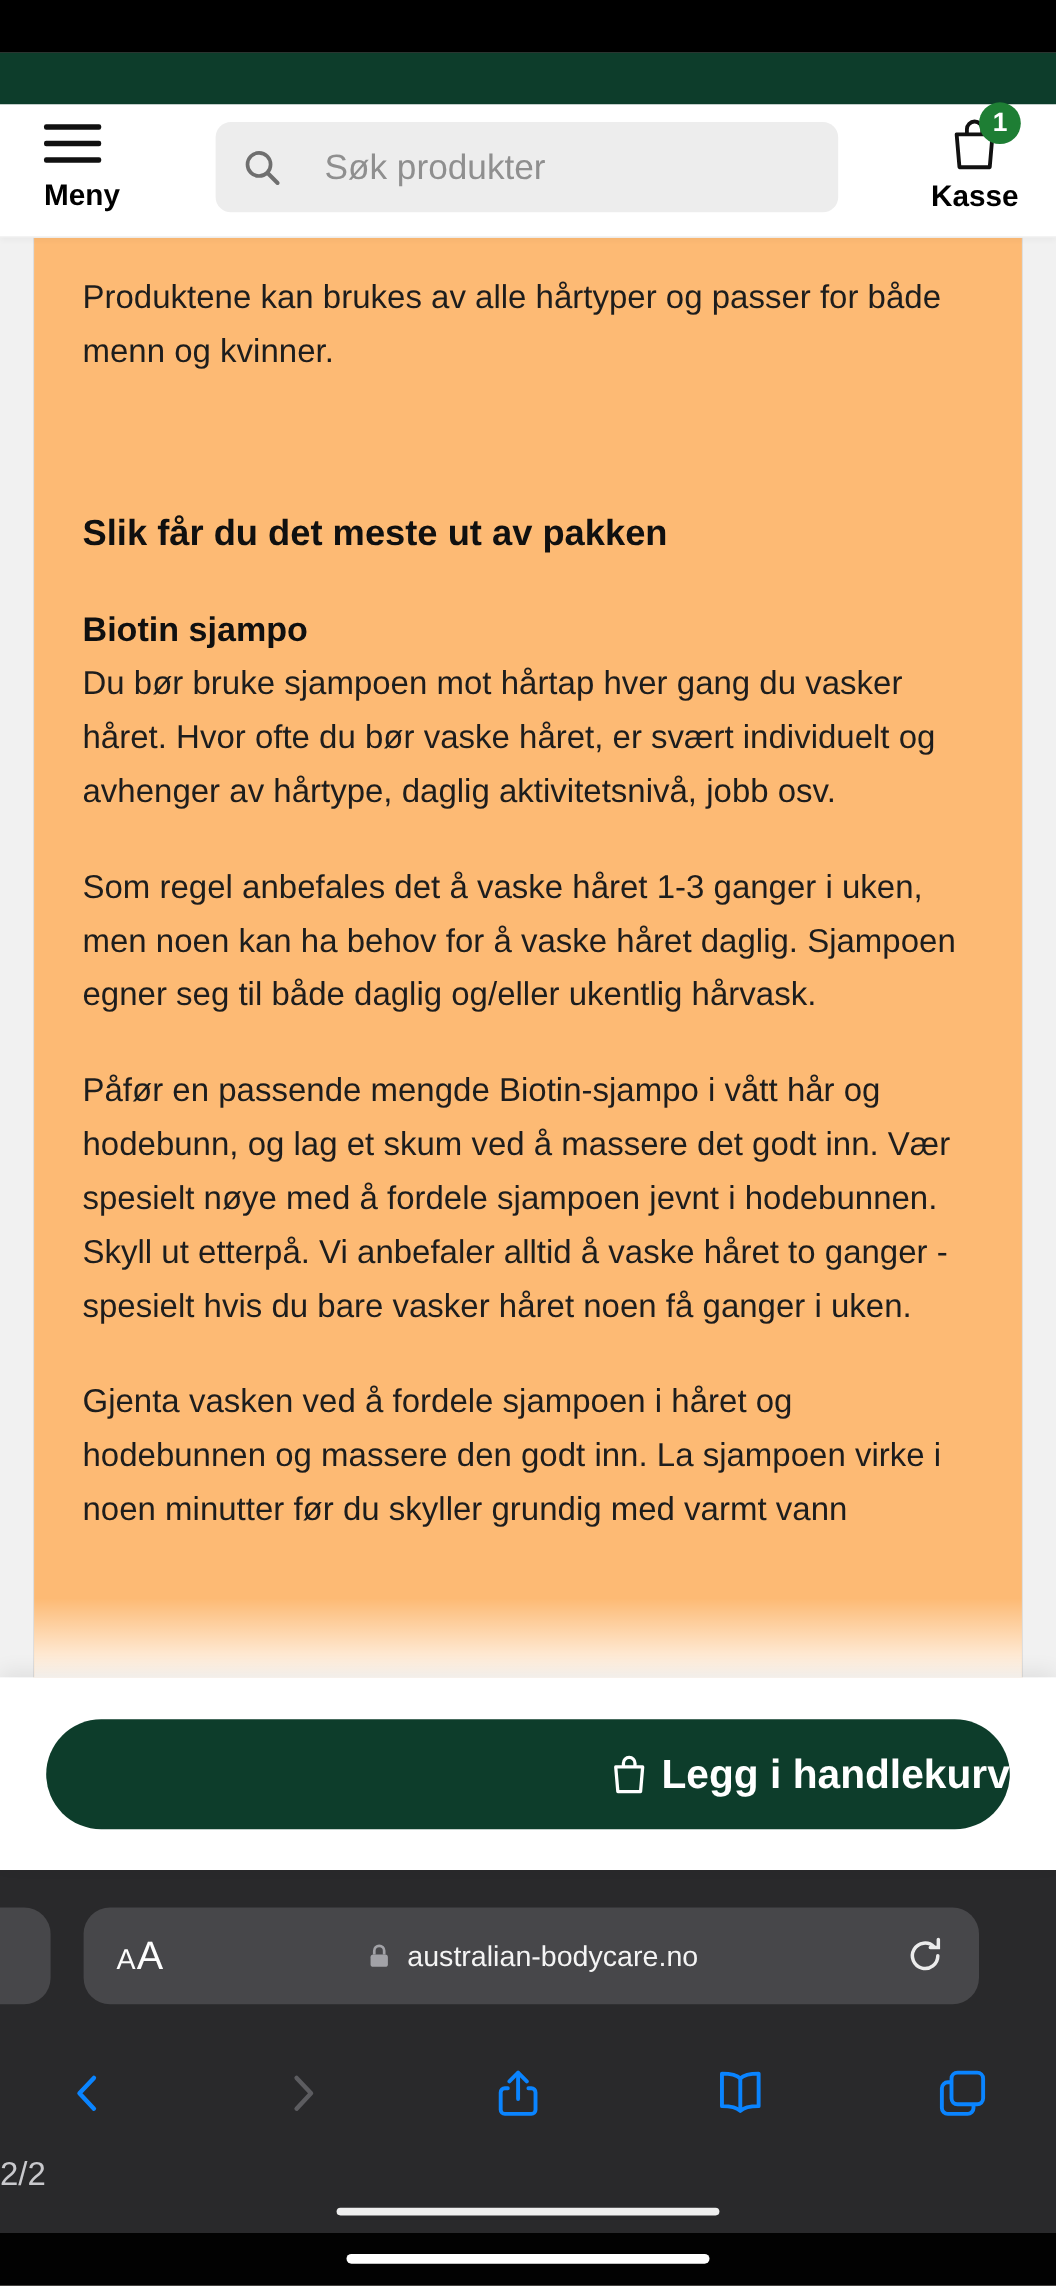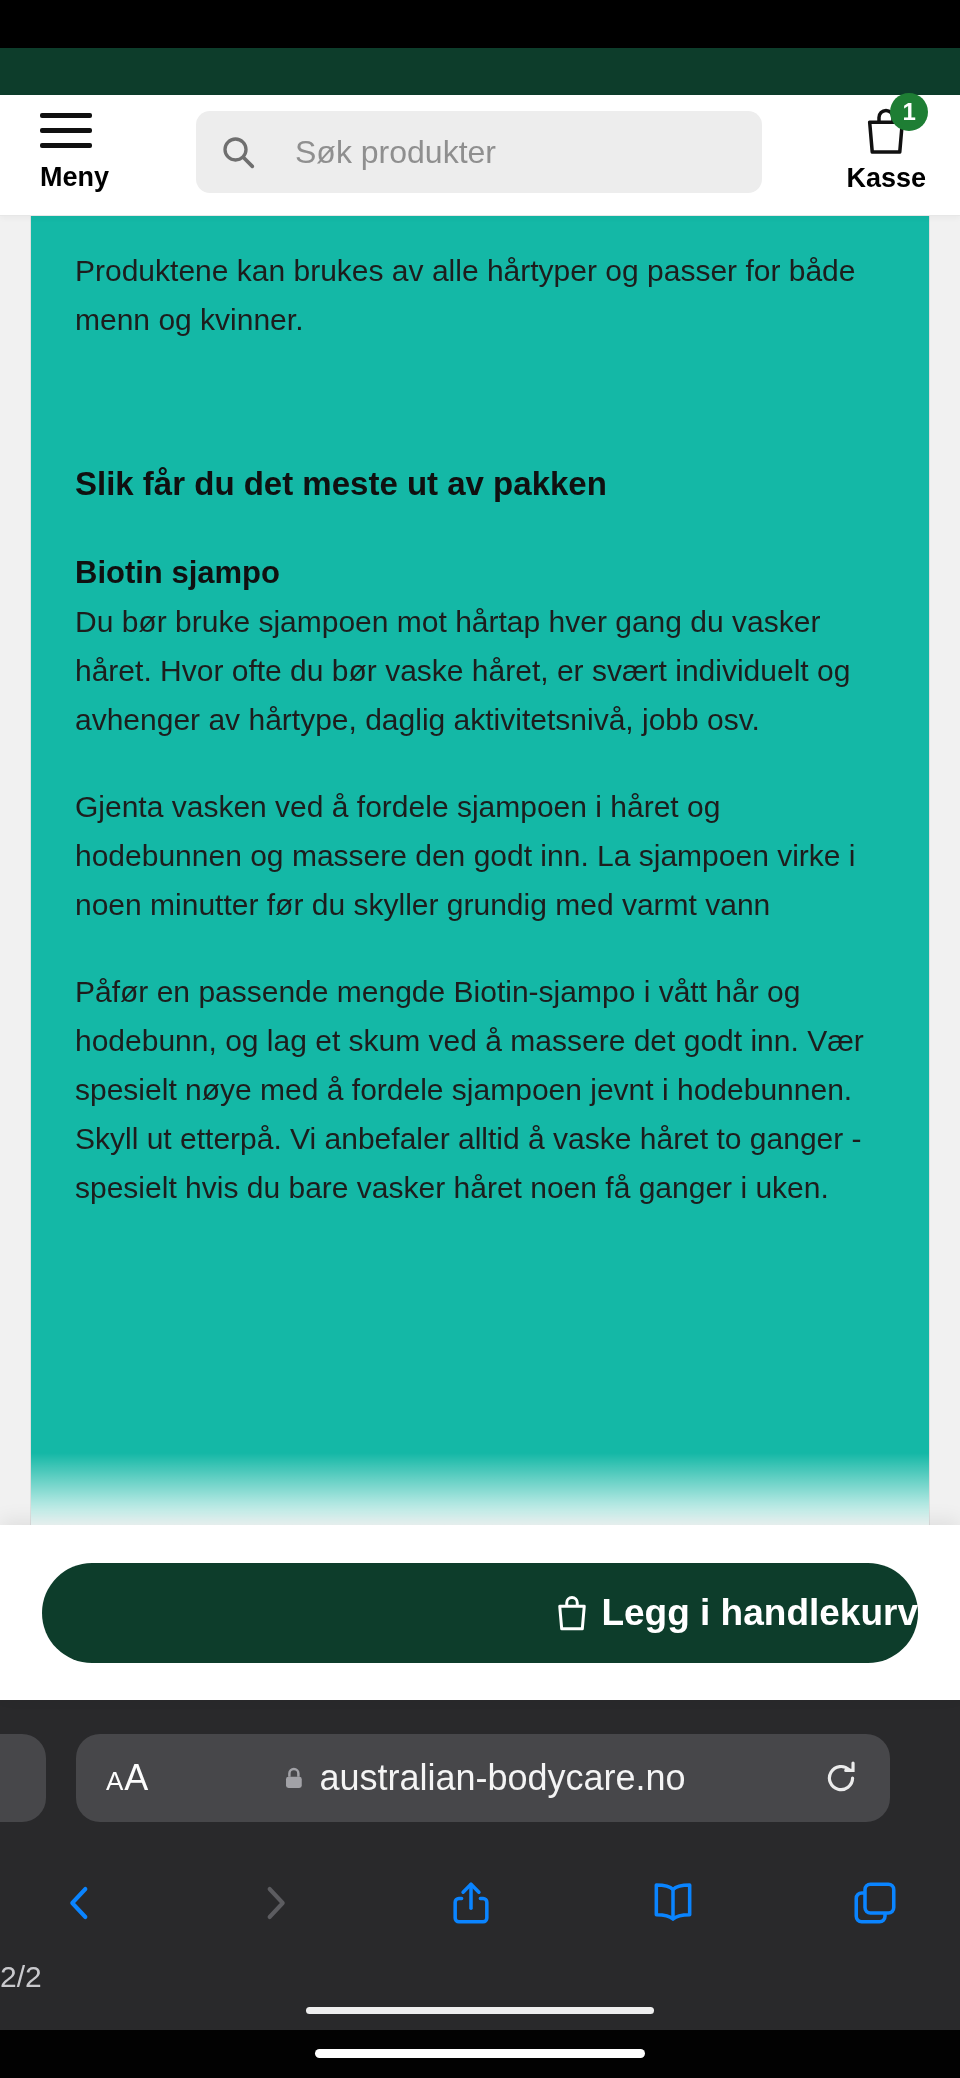--- a/index.html
+++ b/index.html
@@ -43,21 +43,21 @@
   .cart-badge {
     position: absolute; top: -10px; right: -14px; width: 38px; height: 38px; border-radius: 50%;
     background: #1e7e34; color: #fff; font-size: 24px; font-weight: 700;
     display: flex; align-items: center; justify-content: center;
   }
   .cart-label { margin-top: 4px; font-size: 27px; font-weight: 700; color: #000; }
 
   
   .content-viewport { height: 1309px; flex: none; background: #f1f1f1; position: relative; overflow: hidden; }
   .content-card {
-    margin: 0 30px; background: #14b8a6; min-height: 100%;
+    margin: 0 30px; background: #fdba74; min-height: 100%;
     border-left: 1px solid #dedede; border-right: 1px solid #dedede;
     padding: 30px 53px 0 44px;
     color: #1d1d1d;
   }
   .content-card p { font-size: 30px; line-height: 49px; }
   .section-title { margin-top: 115px; font-size: 33px; line-height: 49px; font-weight: 700; color: #101010; }
   .product-subtitle { margin-top: 40px; font-size: 31px; line-height: 49px; font-weight: 700; color: #101010; }
   .para { margin-top: 38px; }
   .para.first { margin-top: 0; }
   .content-fade {
@@ -87,21 +87,21 @@
     position: absolute; left: 76px; top: 34px; width: 814px; height: 88px; border-radius: 24px;
     background: #47474a; display: flex; align-items: center; padding: 0 30px;
   }
   .reader-button { color: #fdfdfd; display: flex; align-items: baseline; cursor: pointer; letter-spacing: 1px; }
   .reader-small { font-size: 26px; }
   .reader-large { font-size: 36px; }
   .url-center {
     position: absolute; left: 50%; transform: translateX(-50%);
     display: flex; align-items: center; gap: 12px;
   }
-  .url-text { color: #f4f4f4; font-size: 36px; white-space: nowrap; }
+  .url-text { color: #f4f4f4; font-size: 26px; white-space: nowrap; }
   .refresh-button { margin-left: auto; color: #ececec; cursor: pointer; display: flex; }
 
   .nav-row {
     position: absolute; top: 160px; left: 0; right: 0; height: 86px;
     display: flex; align-items: center; justify-content: space-between; padding: 0 60px;
   }
   .nav-btn { display: flex; align-items: center; justify-content: center; cursor: pointer; }
   .blue { color: #0a84ff; }
   .dim { color: #5c5c60; }
 
@@ -159,22 +159,23 @@
       <div class="cart-label">Kasse</div>
     </div>
   </header>
 
   <main class="content-viewport">
     <article class="content-card">
       <p class="intro">Produktene kan brukes av alle hårtyper og passer for både menn og kvinner.</p>
       <h2 class="section-title">Slik får du det meste ut av pakken</h2>
       <h3 class="product-subtitle">Biotin sjampo</h3>
       <p class="para first">Du bør bruke sjampoen mot hårtap hver gang du vasker håret. Hvor ofte du bør vaske håret, er svært individuelt og avhenger av hårtype, daglig aktivitetsnivå, jobb osv.</p>
+      <p class="para">Som regel anbefales det å vaske håret 1-3 ganger i uken, men noen kan ha behov for å vaske håret daglig. Sjampoen egner seg til både daglig og/eller ukentlig hårvask.</p>
+      <p class="para">Påfør en passende mengde Biotin-sjampo i vått hår og hodebunn, og lag et skum ved å massere det godt inn. Vær spesielt nøye med å fordele sjampoen jevnt i hodebunnen. Skyll ut etterpå. Vi anbefaler alltid å vaske håret to ganger - spesielt hvis du bare vasker håret noen få ganger i uken.</p>
       <p class="para">Gjenta vasken ved å fordele sjampoen i håret og hodebunnen og massere den godt inn. La sjampoen virke i noen minutter før du skyller grundig med varmt vann</p>
-      <p class="para">Påfør en passende mengde Biotin-sjampo i vått hår og hodebunn, og lag et skum ved å massere det godt inn. Vær spesielt nøye med å fordele sjampoen jevnt i hodebunnen. Skyll ut etterpå. Vi anbefaler alltid å vaske håret to ganger - spesielt hvis du bare vasker håret noen få ganger i uken.</p>
     </article>
     <div class="content-fade"></div>
   </main>
 
   <div class="cta-footer">
     <button class="cta-button">
       <span style="display:flex;">
         <svg width="42" height="42" viewBox="0 0 24 24" fill="none" stroke="#fff" stroke-width="1.7" stroke-linejoin="round">
           <path d="M5 8.2h14l-1.1 12.8H6.1L5 8.2z"></path>
           <path d="M9 8V6.2a3 3 0 0 1 6 0V8"></path>

